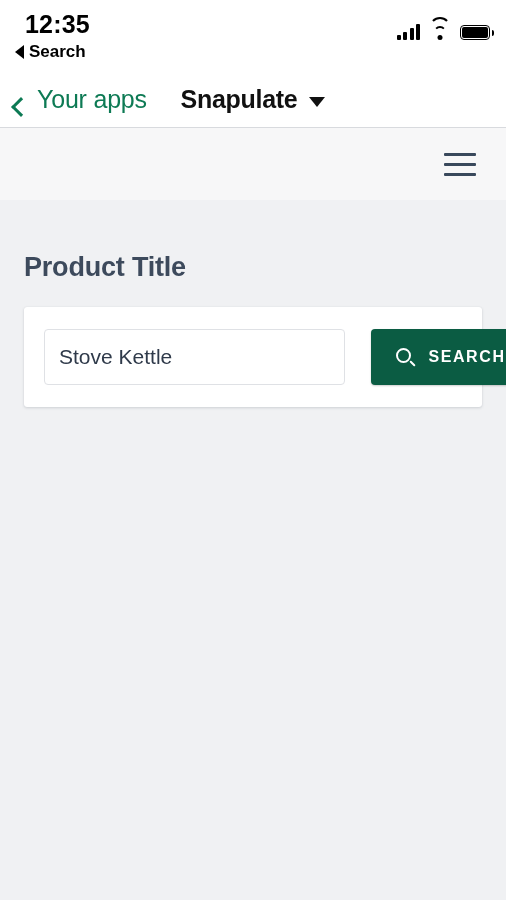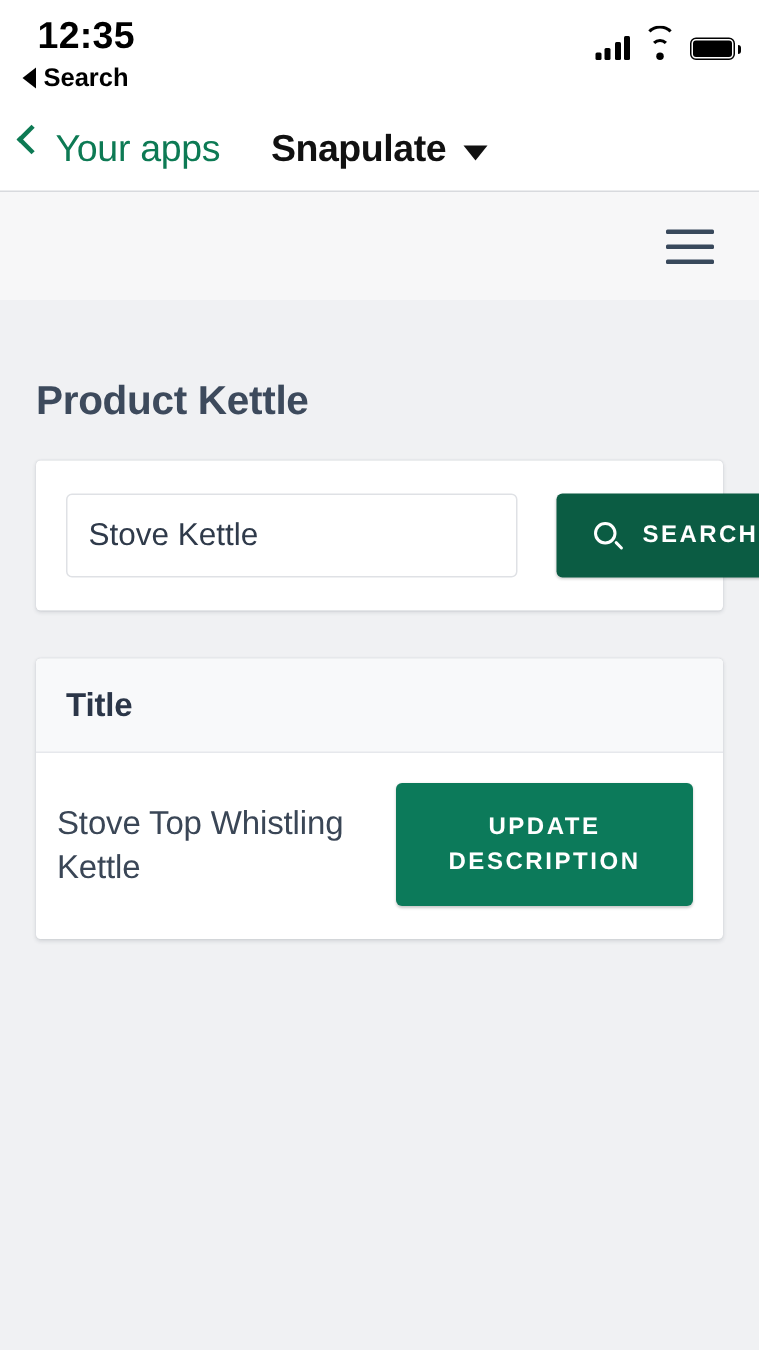--- a/index.html
+++ b/index.html
@@ -105,21 +105,21 @@
     position: relative;
     height: 56px;
     background: #ffffff;
     border-bottom: 1px solid #d8dade;
     flex: 0 0 auto;
     display: flex;
     align-items: center;
   }
   .nav-back {
     display: flex;
-    align-items: flex-start;
+    align-items: flex-end;
     gap: 9px;
     margin-left: 14px;
     color: #0d7a54;
     cursor: pointer;
   }
   .chev {
     width: 14px; height: 14px;
     border-left: 3.4px solid #0d7a54;
     border-bottom: 3.4px solid #0d7a54;
     transform: rotate(45deg);
@@ -356,37 +356,28 @@
   <div class="apptoolbar">
     <div class="hamburger">
       <i></i>
         <i></i>
         <i></i>
     </div>
   </div>
 
   <div class="content">
 
-    <div class="page-title">Product Kettle</div>
+    <div class="page-title">Product Title</div>
 
     <div class="card search-card">
       <input class="search-input" type="text" value="Stove Kettle" style="">
       <button class="search-btn">
         <span class="magnifier">
           <span class="ring"></span>
           <span class="handle"></span>
         </span>
         <span class="search-btn-label">SEARCH</span>
       </button>
     </div>
 
-    <div class="card results-card">
-      <div class="results-head">
-        <span class="col-title">Title</span>
-      </div>
-      <div class="results-row">
-        <div class="product-title">Stove Top Whistling Kettle</div>
-        <button class="update-btn">UPDATE DESCRIPTION</button>
-      </div>
-    </div>
 
   </div>
 </div>
 
 </body></html>

